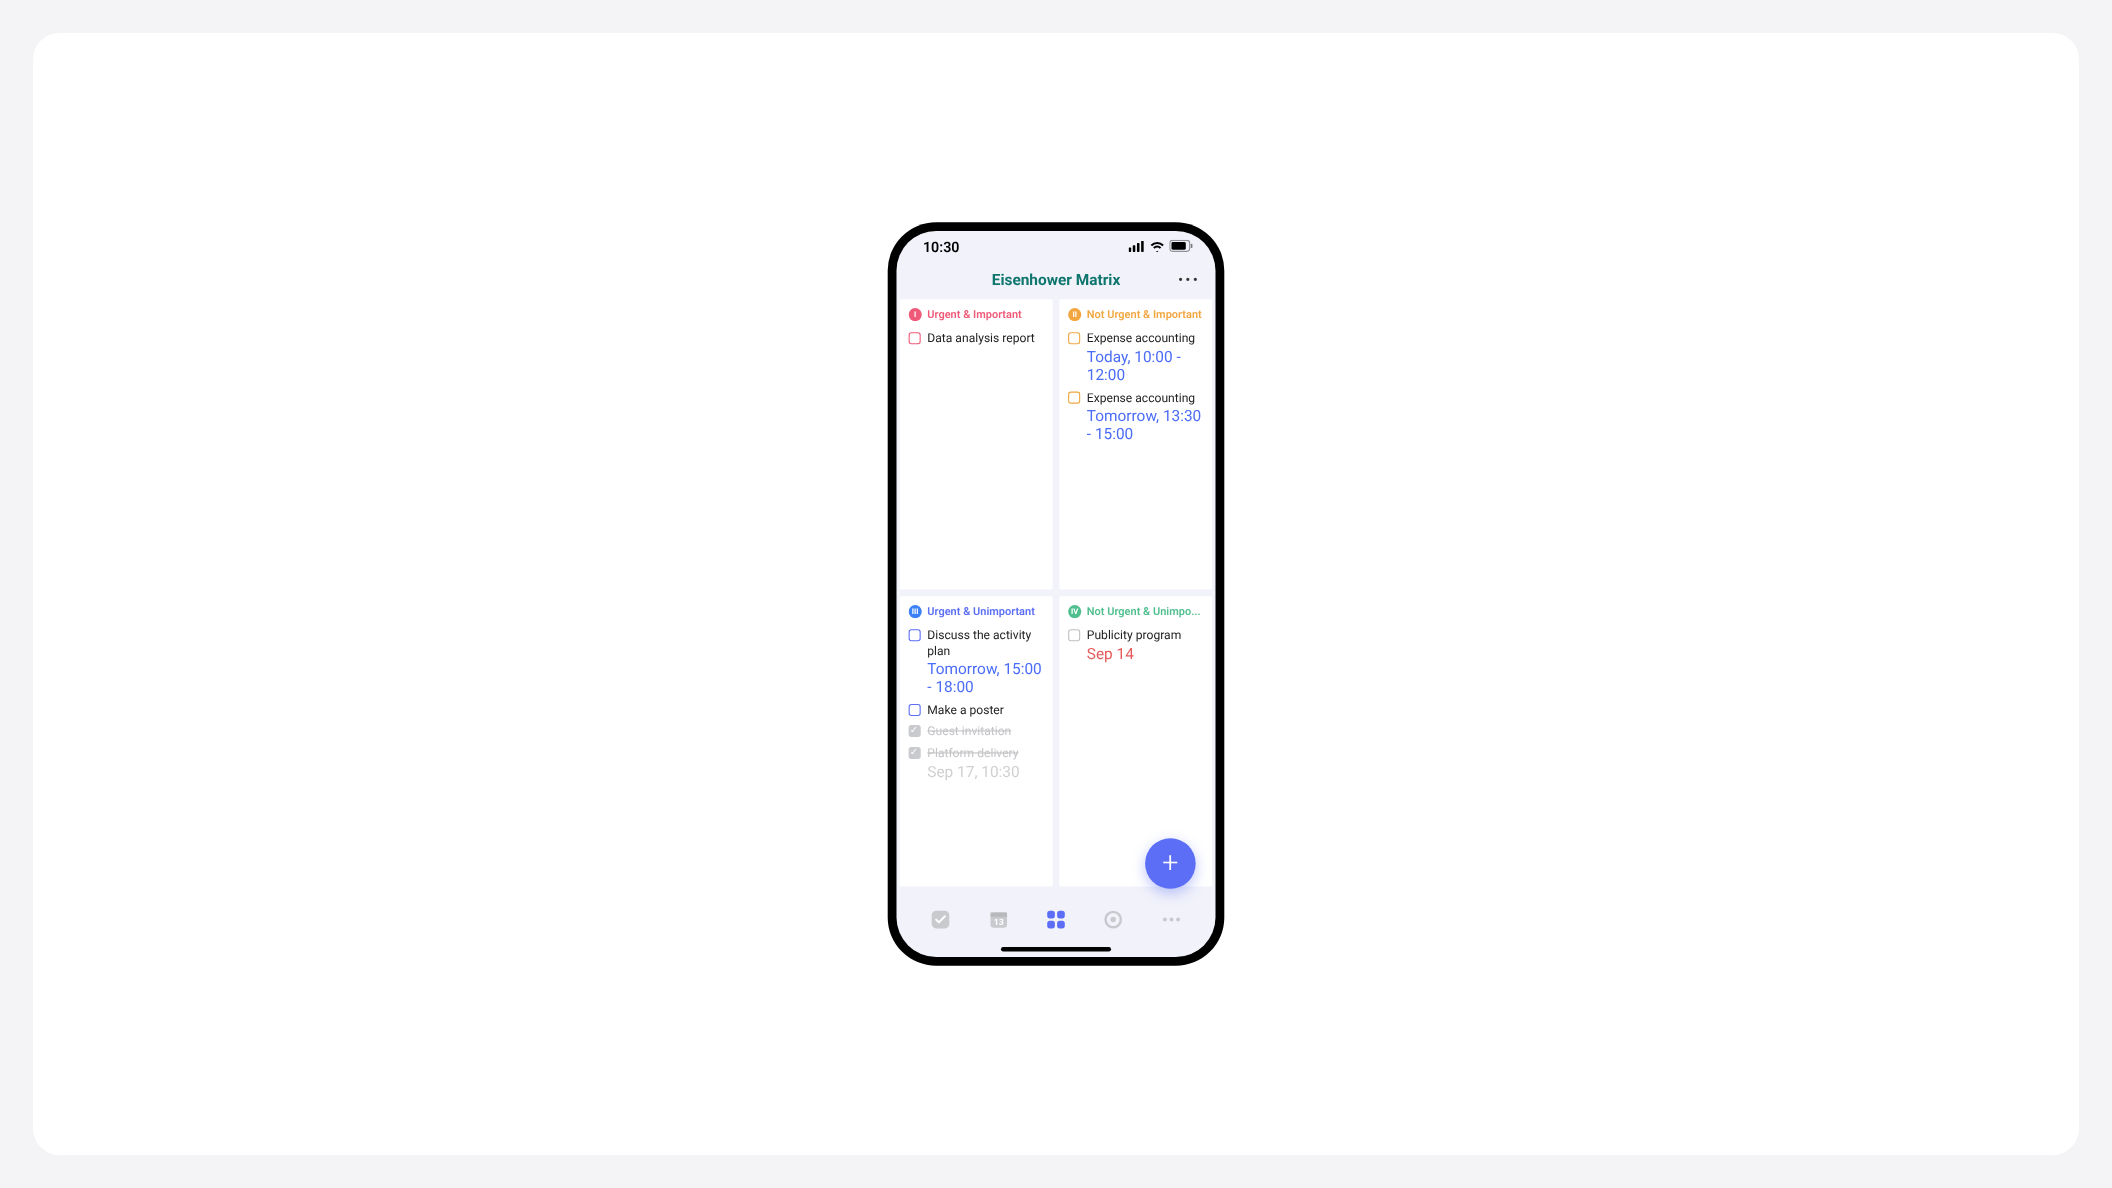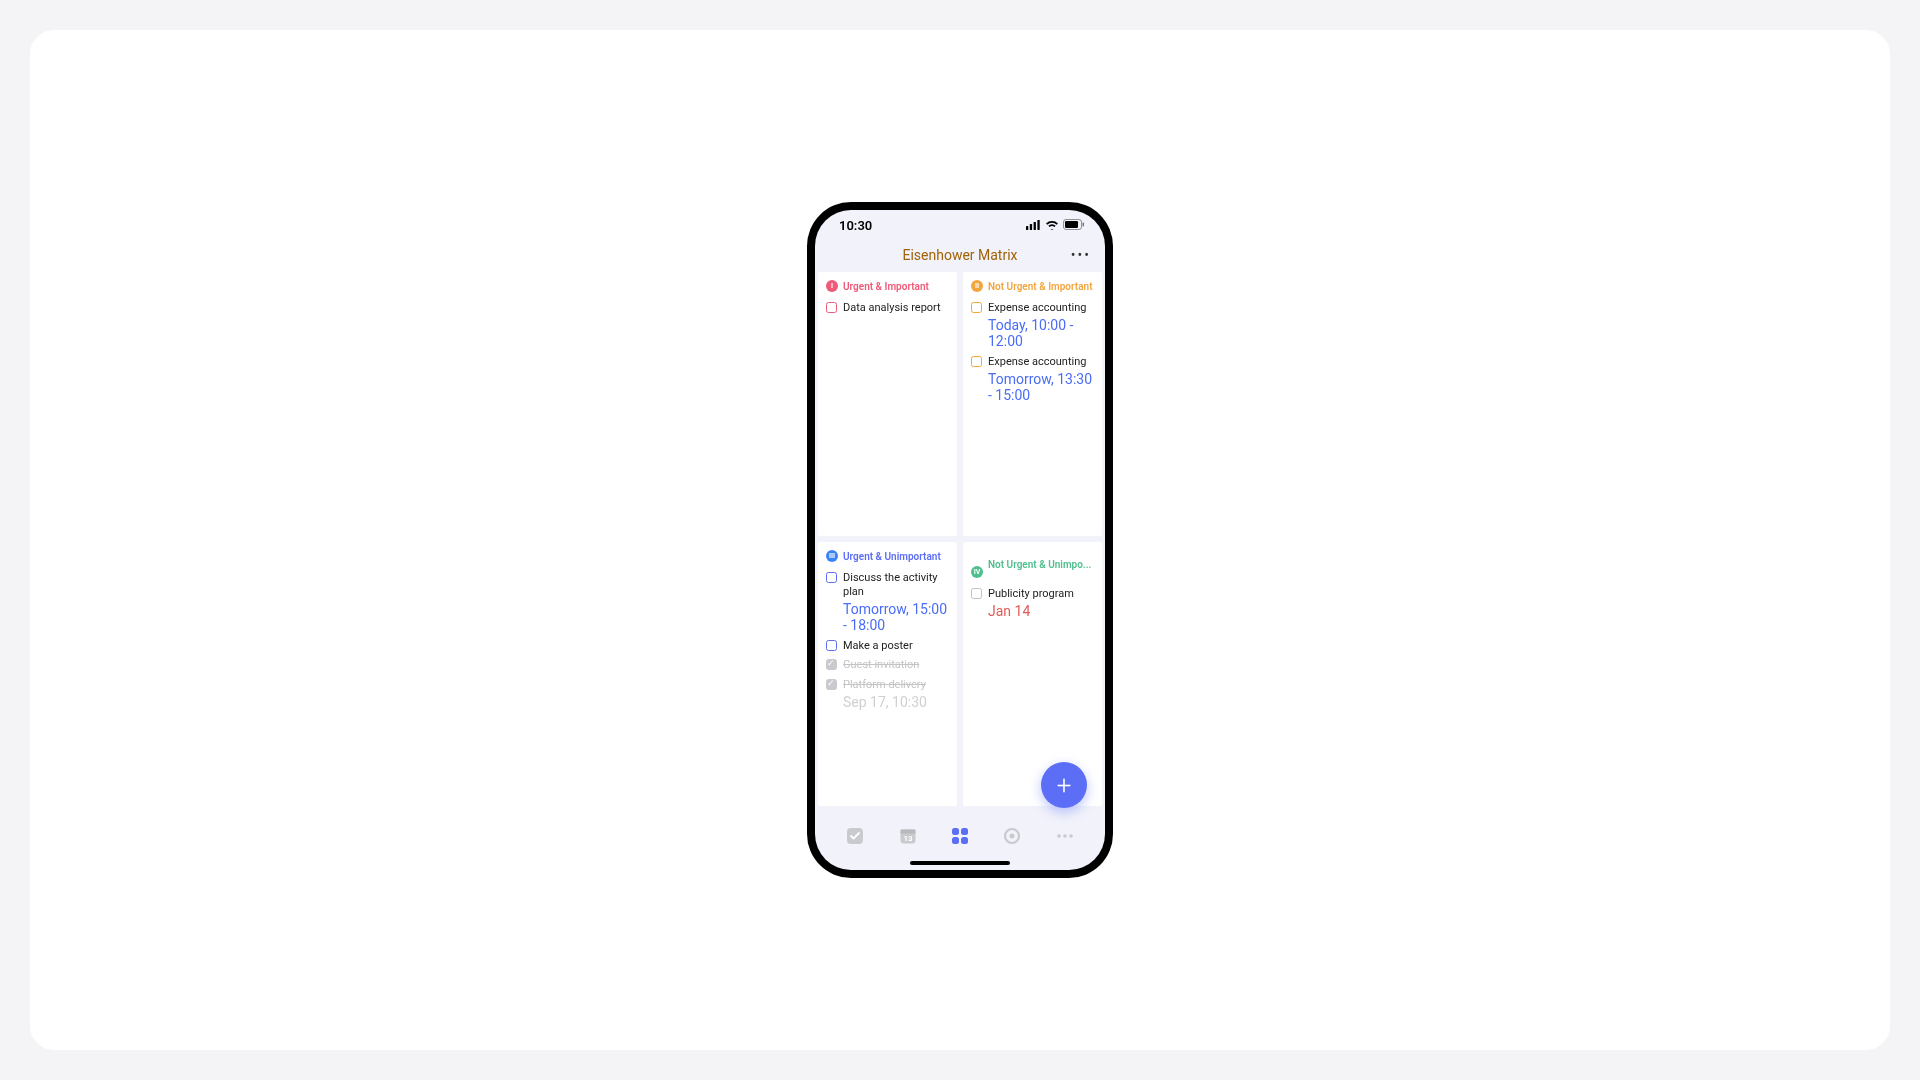--- a/index.html
+++ b/index.html
@@ -51,21 +51,21 @@
   }
   .status-right { display: flex; align-items: center; gap: 4px; }
   .header {
     height: 34px;
     display: flex;
     align-items: center;
     justify-content: center;
     position: relative;
     padding: 0 12px;
   }
-  .header-title { font-size: 14px; font-weight: 400; color: #a16207; }
+  .header-title { font-size: 14px; font-weight: 700; color: #0f766e; }
   .dots { position: absolute; right: 14px; font-size: 14px; letter-spacing: 2px; color: #333; cursor: pointer; }
   .matrix {
     flex: 1;
     display: grid;
     grid-template-columns: 1fr 1fr;
     grid-template-rows: 1fr 1fr;
     gap: 6px;
     padding: 0 3px;
   }
   .quad {
@@ -241,28 +241,28 @@
             <div class="task">
               <span class="cb done"></span>
               <div class="task-body">
                 <div class="task-title strikethrough">Platform delivery</div>
                 <div class="task-meta meta-grey">Sep 17, 10:30</div>
               </div>
             </div>
           </div>
           <div class="quad">
             <div class="quad-header" style="color: rgb(79, 191, 142);">
-              <span class="qbadge" style="background: rgb(79, 191, 142); margin-top: 16px;">IV</span>
+              <span class="qbadge" style="background: rgb(79, 191, 142);">IV</span>
               <span class="ellipsis">Not Urgent &amp; Unimpo...</span>
             </div>
             <div class="task">
               <span class="cb" style="border-color: rgb(192, 192, 196);"></span>
               <div class="task-body">
                 <div class="task-title">Publicity program</div>
-                <div class="task-meta meta-red">Jan 14</div>
+                <div class="task-meta meta-red">Sep 14</div>
               </div>
             </div>
           </div>
         </div>
 
       <div class="fab">
         <span>+</span>
       </div>
 
       <div class="tabbar">

